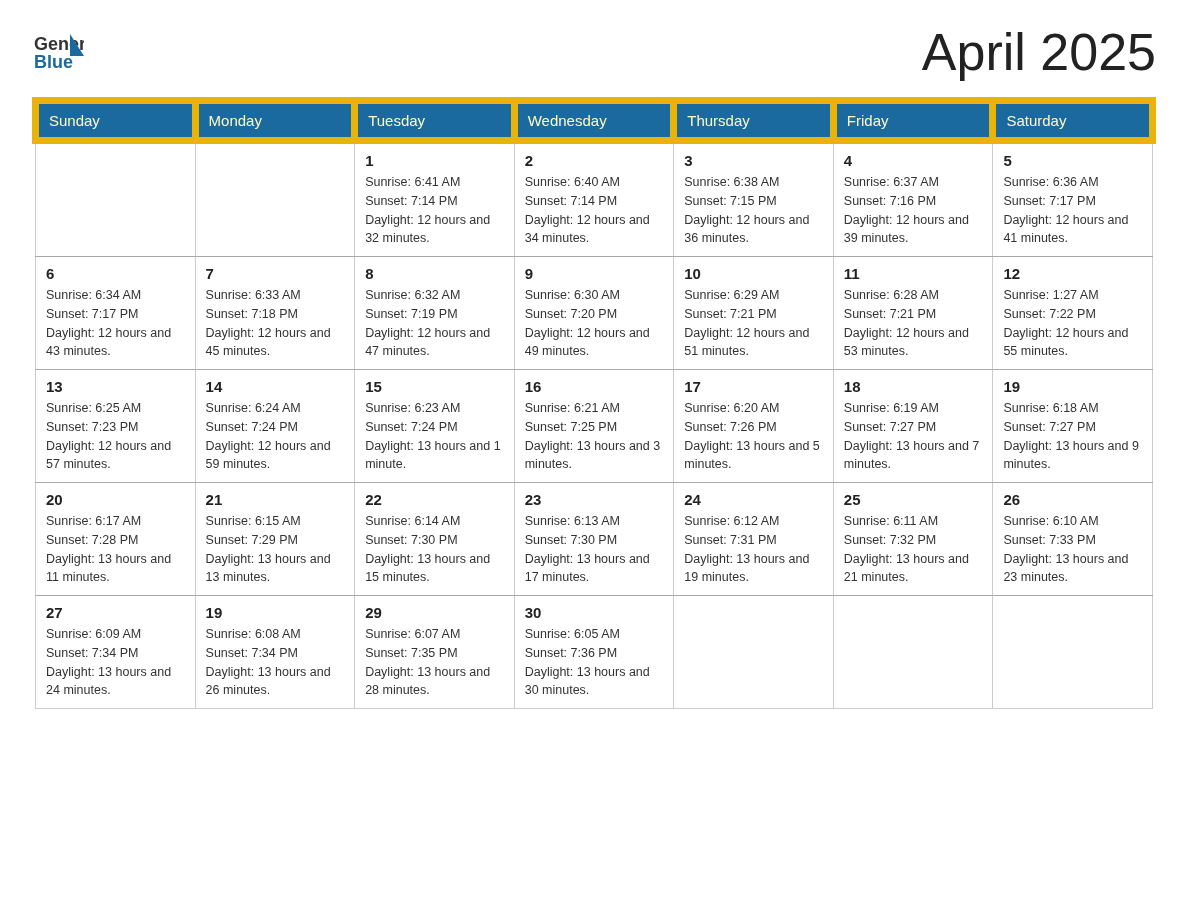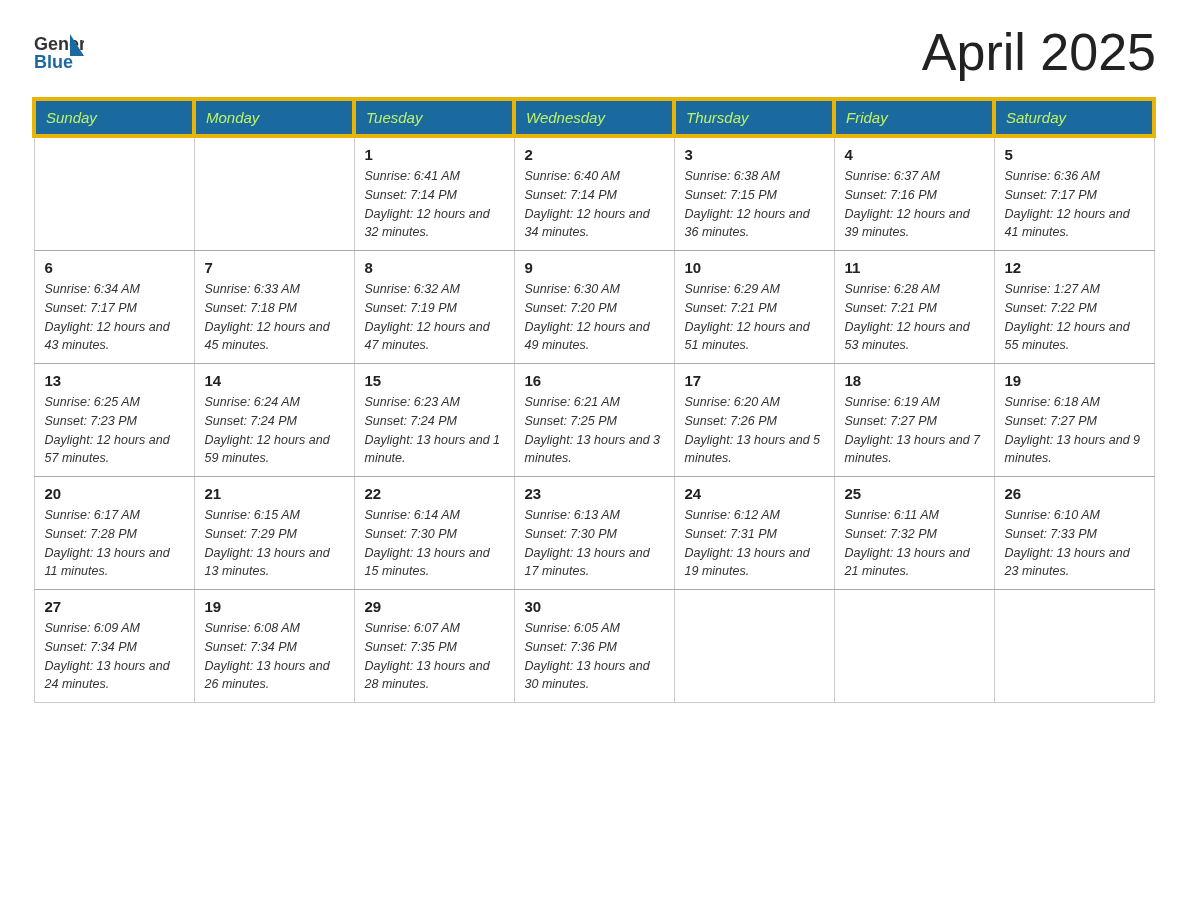--- a/index.html
+++ b/index.html
@@ -35,46 +35,44 @@
       color: #444;
       margin-top: 4px;
     }
     .calendar {
       width: 100%;
       border-collapse: collapse;
       border: 1px solid #999;
     }
     .calendar th {
       background-color: #1a6aa0;
-      color: #bef264;
+      color: #fef9c3;
       font-size: 15px;
       font-weight: normal;
       padding: 8px 10px;
       text-align: left;
-      border: 4px solid #eab308;
-      font-style: italic;
+      border: 7px solid #eab308;
     }
     .calendar td {
       vertical-align: top;
       padding: 8px 10px;
       border: 1px solid #ccc;
       width: 14.28%;
       min-height: 90px;
     }
     .cell-day {
       font-size: 15px;
       font-weight: bold;
       color: #222;
       margin-bottom: 4px;
     }
     .cell-info {
       font-size: 12.5px;
       color: #333;
       line-height: 1.5;
-      font-style: italic;
     }
     .empty-cell {
       background: #fff;
     }
     tr:not(:last-child) td {
       border-bottom: 1px solid #aaa;
     }
   </style>
 </head>
 <body>

